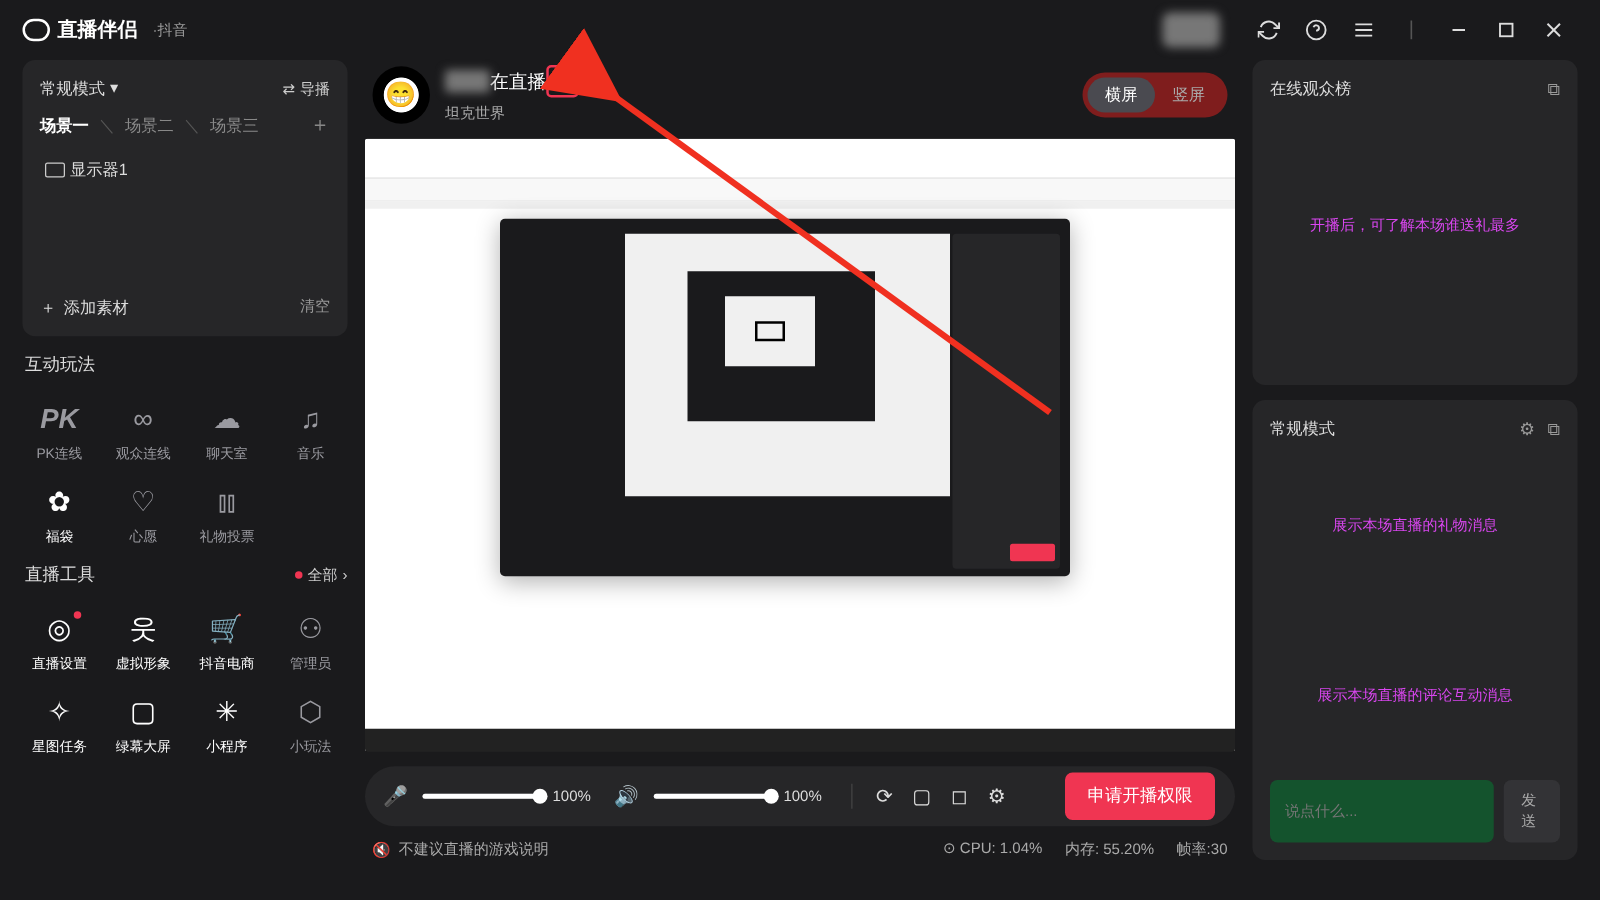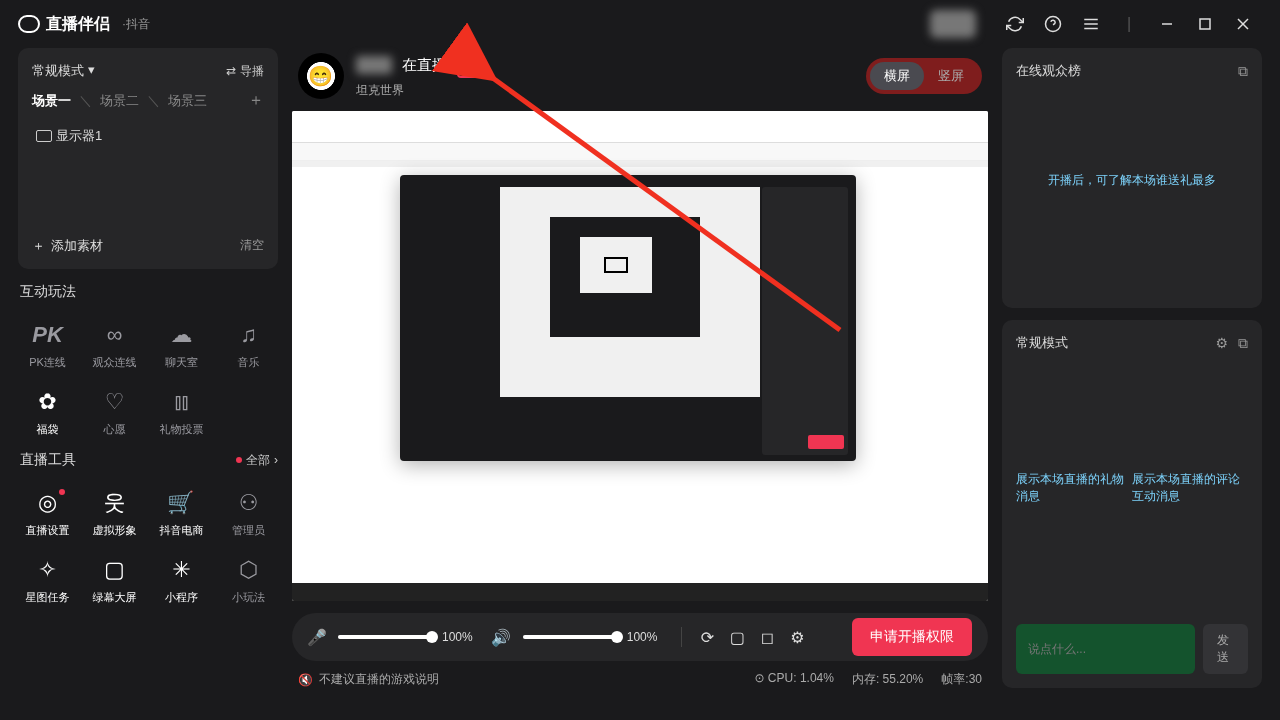--- a/index.html
+++ b/index.html
@@ -39,21 +39,21 @@
 .grid-item { display:flex; flex-direction:column; align-items:center; gap:6px; cursor:pointer; }
 .grid-item .gi-icon { width:28px; height:28px; color:#9a9aa0; display:flex; align-items:center; justify-content:center; font-size:22px;text-align:center; }
 .grid-item .gi-label { font-size:11px; color:#9a9aa0; }
 .grid-item.active .gi-icon, .grid-item.active .gi-label { color:#fff; }
 .grid-item.red-dot-container { position:relative; }
 .grid-item.red-dot-container::after { content:''; position:absolute; top:0; right:12px; width:6px; height:6px; background:#f03552; border-radius:50%; }
 
 .center-col { flex:1; display:flex; flex-direction:column; }
 .stream-header { display:flex; align-items:center; gap:12px; padding:4px 6px 12px; }
 .avatar { width:46px; height:46px; border-radius:50%; background:radial-gradient(circle,#fff 42%,#000 44%); display:flex; align-items:center; justify-content:center; font-size:20px; }
-.title-line { display:flex; align-items:center; gap:10px; }
+.title-line { display:flex; align-items:center; }
 .title-blur { width:36px; height:18px; background:#777; filter:blur(4px); border-radius:3px; }
 .title-text { font-size:15px; color:#fff; }
 .edit-btn { width:26px; height:26px; border:2px solid #f03552; border-radius:4px; display:flex; align-items:center; justify-content:center; color:#ccc; cursor:pointer; font-size:14px; }
 .sub-text { font-size:12px; color:#aaa; margin-top:4px; }
 .header-spacer { flex:1; }
 .orient-group { background:#7f1d1d; border-radius:18px; padding:4px; display:flex; }
 .orient-btn { padding:5px 14px; font-size:13px; color:#aaa; border-radius:14px; cursor:pointer; }
 .orient-btn.active { background:#4a4a50; color:#fff; }
 
 .preview { flex:1; background:#000; border-radius:2px; margin:0 0 12px; display:flex; align-items:center; justify-content:center; position:relative; overflow:hidden; }
@@ -82,24 +82,24 @@
 .go-live { margin-left:auto; background:#f03552; color:#fff; padding:10px 18px; border-radius:6px; font-size:14px; cursor:pointer; }
 
 .status-bar { display:flex; align-items:center; gap:18px; padding:10px 6px 0; font-size:12px; color:#aaa; }
 .status-left { display:flex; align-items:center; gap:6px; }
 .status-right { margin-left:auto; display:flex; gap:18px; }
 
 .right-col { width:260px; display:flex; flex-direction:column; gap:12px; }
 .r-panel { background:#262628; border-radius:10px; padding:14px; flex-shrink:0; }
 .r-header { display:flex; justify-content:space-between; align-items:center; font-size:13px; color:#ddd; }
 .popout { color:#999; cursor:pointer; font-size:14px; }
-.r-empty { display:flex; align-items:center; justify-content:center; font-size:12px; color:#7dd3fc; }
+.r-empty { display:flex; align-items:center; justify-content:center; font-size:12px; color:#d946ef; }
 .r-p1 { height:260px; } .r-p1 .r-empty { height:200px; }
 .r-p2 { flex:1; display:flex; flex-direction:column; }
-.r-p2 .split { flex:1; display:flex; flex-direction:row; }
+.r-p2 .split { flex:1; display:flex; flex-direction:column; }
 .r-p2 .r-empty { flex:1; }
 .chat-row { display:flex; gap:8px; margin-top:auto; }
 .chat-input { flex:1; background:#14532d; border:none; border-radius:6px; padding:8px 12px; font-size:12px; color:#aaa; outline:none; }
 .send-btn { background:#333336; color:#aaa; border-radius:6px; padding:8px 14px; font-size:12px; cursor:pointer; }
 
 svg { display:block; }
 </style>
 </head>
 <body>
 

